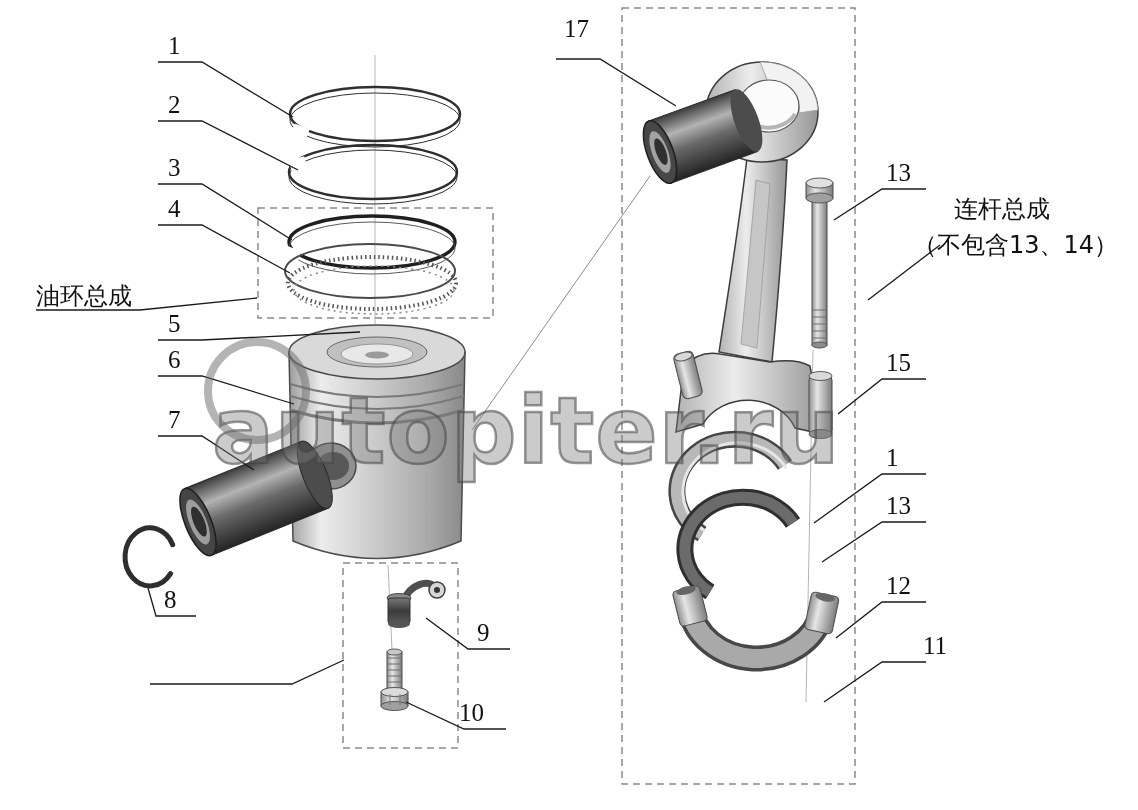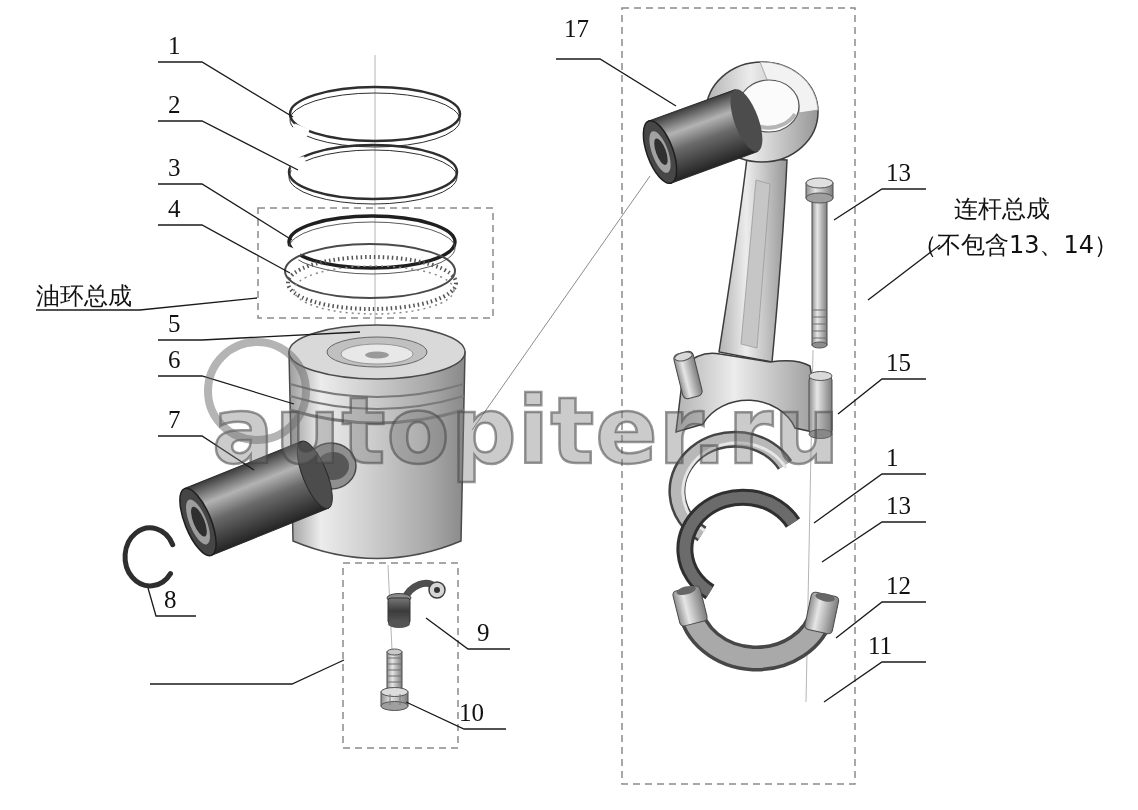--- a/index.html
+++ b/index.html
@@ -249,21 +249,21 @@
   <div class="callout" style="left:168px;top:33px">1</div>
   <div class="callout" style="left:168px;top:92px">2</div>
   <div class="callout" style="left:168px;top:155px">3</div>
   <div class="callout" style="left:168px;top:196px">4</div>
   <div class="callout" style="left:168px;top:311px">5</div>
   <div class="callout" style="left:168px;top:347px">6</div>
   <div class="callout" style="left:168px;top:407px">7</div>
   <div class="callout" style="left:164px;top:587px">8</div>
   <div class="callout" style="left:477px;top:620px">9</div>
   <div class="callout" style="left:459px;top:700px">10</div>
-  <div class="callout" style="left:868px;top:633px">11</div>
+  <div class="callout" style="left:923px;top:633px">11</div>
   <div class="callout" style="left:886px;top:573px">12</div>
   <div class="callout" style="left:886px;top:493px">13</div>
   <div class="callout" style="left:886px;top:445px">1</div>
   <div class="callout" style="left:886px;top:350px">15</div>
   <div class="callout" style="left:886px;top:160px">13</div>
   <div class="callout" style="left:564px;top:16px">17</div>
 
   <div class="cn" style="left:36px;top:283px">油环总成</div>
   <div class="cn" style="left:954px;top:196px">连杆总成</div>
   <div class="cn" style="left:913px;top:232px">（不包含13、14）</div>

